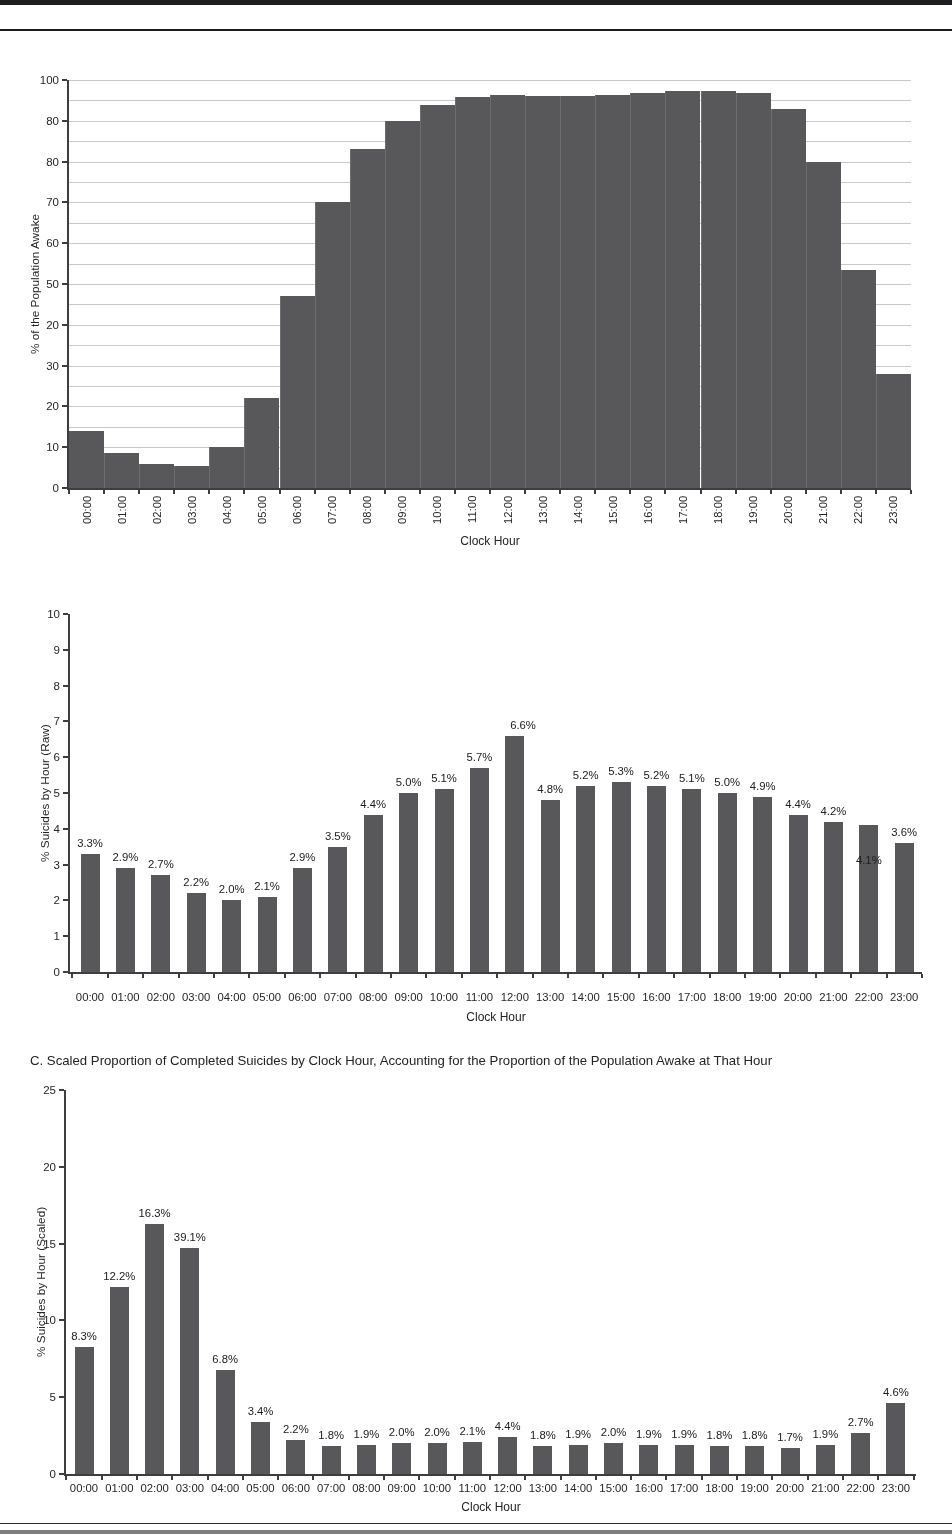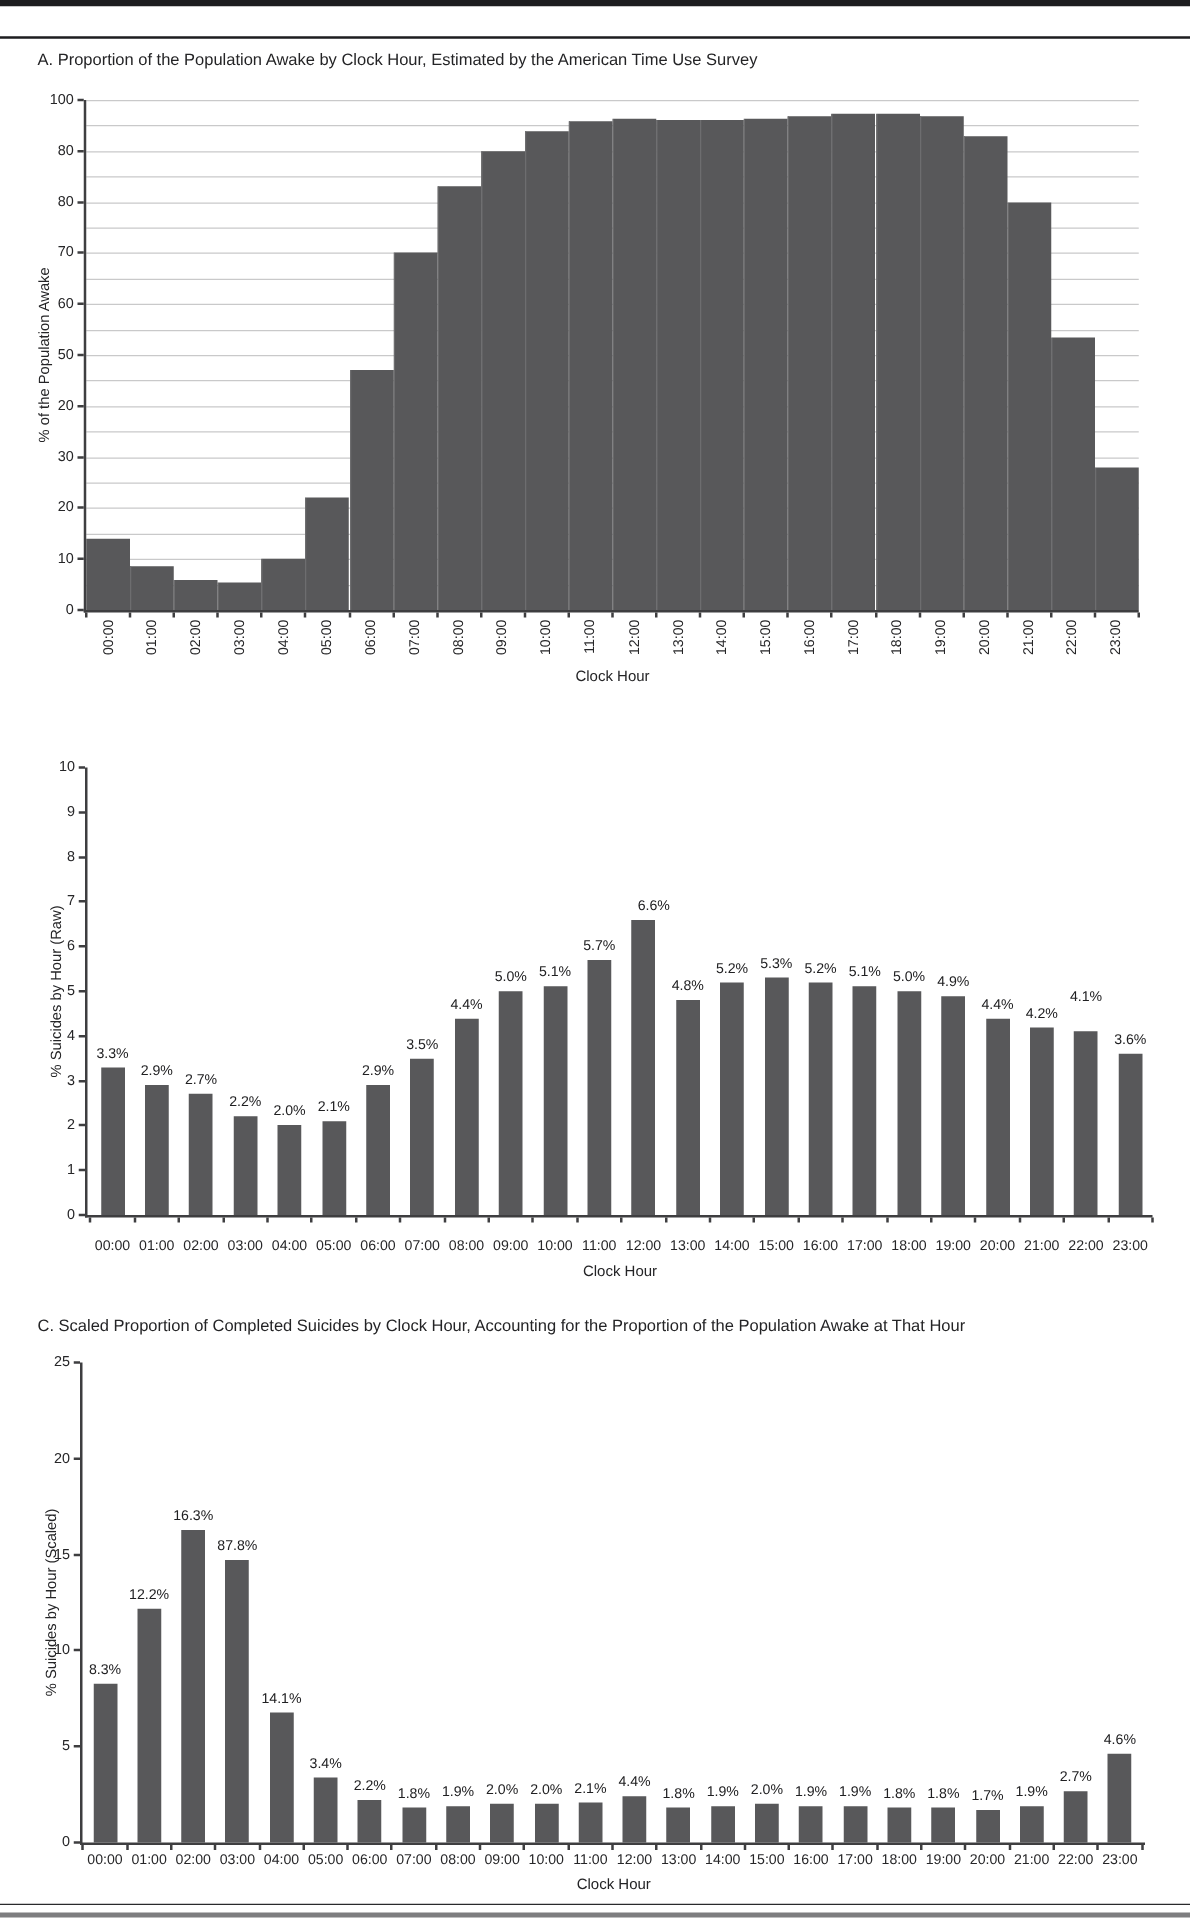--- a/index.html
+++ b/index.html
@@ -26,21 +26,20 @@
   .bottom-rule-thick{position:absolute;left:0;top:1530px;width:952px;height:4px;background:#7d7d7f;}
 </style>
 </head>
 <body>
 
 <div class="page">
 
   <div class="top-rule"></div>
   <div class="title-rule"></div>
 
-  <div class="subtitle" style="top:40px;">A. Proportion of the Population Awake by Clock Hour, Estimated by the American Time Use Survey</div>
   <div class="axis-title-y vert" style="left:26px;top:80px;width:18px;height:408px;">% of the Population Awake</div>
   <div id="chartA">
       <div class="grid" style="left: 69px; top: 467.6px; width: 842px;"></div>
       <div class="grid" style="left: 69px; top: 447.2px; width: 842px;"></div>
       <div class="grid" style="left: 69px; top: 426.8px; width: 842px;"></div>
       <div class="grid" style="left: 69px; top: 406.4px; width: 842px;"></div>
       <div class="grid" style="left: 69px; top: 386px; width: 842px;"></div>
       <div class="grid" style="left: 69px; top: 365.6px; width: 842px;"></div>
       <div class="grid" style="left: 69px; top: 345.2px; width: 842px;"></div>
       <div class="grid" style="left: 69px; top: 324.8px; width: 842px;"></div>
@@ -219,21 +218,21 @@
       <div class="val-label" style="left: 668.8px; top: 771.4px; width: 46px;">5.1%</div>
       <div class="bar" style="left: 717.7px; top: 793px; width: 19px; height: 179px;"></div>
       <div class="val-label" style="left: 704.2px; top: 775px; width: 46px;">5.0%</div>
       <div class="bar" style="left: 753.1px; top: 796.6px; width: 19px; height: 175.4px;"></div>
       <div class="val-label" style="left: 739.6px; top: 778.6px; width: 46px;">4.9%</div>
       <div class="bar" style="left: 788.5px; top: 814.5px; width: 19px; height: 157.5px;"></div>
       <div class="val-label" style="left: 775px; top: 796.5px; width: 46px;">4.4%</div>
       <div class="bar" style="left: 823.9px; top: 821.6px; width: 19px; height: 150.4px;"></div>
       <div class="val-label" style="left: 810.4px; top: 803.6px; width: 46px;">4.2%</div>
       <div class="bar" style="left: 859.3px; top: 825.2px; width: 19px; height: 146.8px;"></div>
-      <div class="val-label" style="left: 845.8px; top: 791px; width: 46px;">4.1%</div>
+      <div class="val-label" style="left: 845.8px; top: 853px; width: 46px;">4.1%</div>
       <div class="bar" style="left: 894.7px; top: 843.1px; width: 19px; height: 128.9px;"></div>
       <div class="val-label" style="left: 881.2px; top: 825.1px; width: 46px;">3.6%</div>
       <div class="axis" style="left: 68px; top: 972px; width: 854px; height: 2px;"></div>
       <div class="tick" style="left: 71.3px; top: 974px; width: 2px; height: 4px;"></div>
       <div class="tick" style="left: 106.7px; top: 974px; width: 2px; height: 4px;"></div>
       <div class="tick" style="left: 142.1px; top: 974px; width: 2px; height: 4px;"></div>
       <div class="tick" style="left: 177.5px; top: 974px; width: 2px; height: 4px;"></div>
       <div class="tick" style="left: 212.9px; top: 974px; width: 2px; height: 4px;"></div>
       <div class="tick" style="left: 248.3px; top: 974px; width: 2px; height: 4px;"></div>
       <div class="tick" style="left: 283.7px; top: 974px; width: 2px; height: 4px;"></div>
@@ -298,23 +297,23 @@
       <div class="ytick-label" style="left: 19px; top: 1159.8px; width: 37px;">20</div>
       <div class="tick" style="left: 59px; top: 1089px; width: 5px; height: 2px;"></div>
       <div class="ytick-label" style="left: 19px; top: 1083px; width: 37px;">25</div>
       <div class="bar" style="left: 74.5px; top: 1346.5px; width: 19px; height: 127.5px;"></div>
       <div class="val-label" style="left: 61px; top: 1328.5px; width: 46px;">8.3%</div>
       <div class="bar" style="left: 109.8px; top: 1286.6px; width: 19px; height: 187.4px;"></div>
       <div class="val-label" style="left: 96.3px; top: 1268.6px; width: 46px;">12.2%</div>
       <div class="bar" style="left: 145.1px; top: 1223.6px; width: 19px; height: 250.4px;"></div>
       <div class="val-label" style="left: 131.6px; top: 1205.6px; width: 46px;">16.3%</div>
       <div class="bar" style="left: 180.4px; top: 1248.2px; width: 19px; height: 225.8px;"></div>
-      <div class="val-label" style="left: 166.9px; top: 1230.2px; width: 46px;">87.8%</div>
+      <div class="val-label" style="left: 166.9px; top: 1230.2px; width: 46px;">39.1%</div>
       <div class="bar" style="left: 215.7px; top: 1369.6px; width: 19px; height: 104.4px;"></div>
-      <div class="val-label" style="left: 202.2px; top: 1351.6px; width: 46px;">14.1%</div>
+      <div class="val-label" style="left: 202.2px; top: 1351.6px; width: 46px;">6.8%</div>
       <div class="bar" style="left: 251px; top: 1421.8px; width: 19px; height: 52.2px;"></div>
       <div class="val-label" style="left: 237.5px; top: 1403.8px; width: 46px;">3.4%</div>
       <div class="bar" style="left: 286.3px; top: 1440.2px; width: 19px; height: 33.8px;"></div>
       <div class="val-label" style="left: 272.8px; top: 1422.2px; width: 46px;">2.2%</div>
       <div class="bar" style="left: 321.6px; top: 1446.4px; width: 19px; height: 27.6px;"></div>
       <div class="val-label" style="left: 308.1px; top: 1428.4px; width: 46px;">1.8%</div>
       <div class="bar" style="left: 356.9px; top: 1444.8px; width: 19px; height: 29.2px;"></div>
       <div class="val-label" style="left: 343.4px; top: 1426.8px; width: 46px;">1.9%</div>
       <div class="bar" style="left: 392.2px; top: 1443.3px; width: 19px; height: 30.7px;"></div>
       <div class="val-label" style="left: 378.7px; top: 1425.3px; width: 46px;">2.0%</div>

